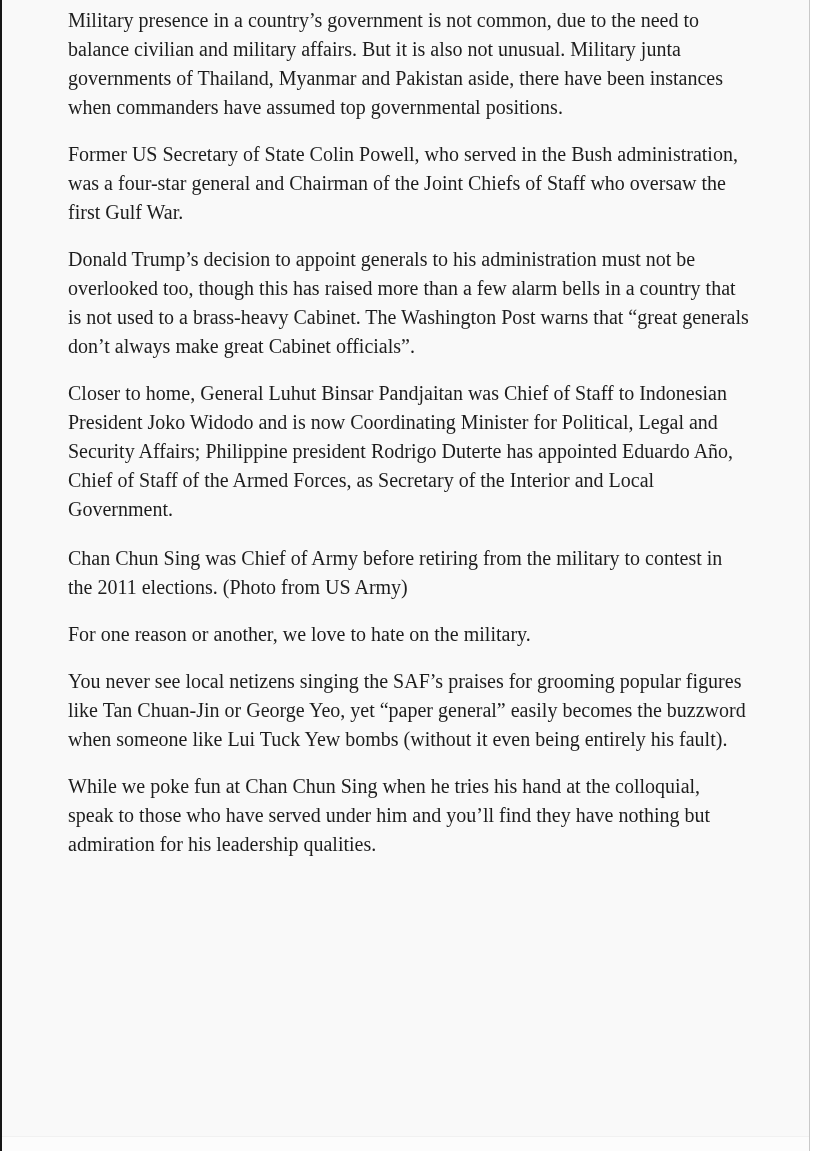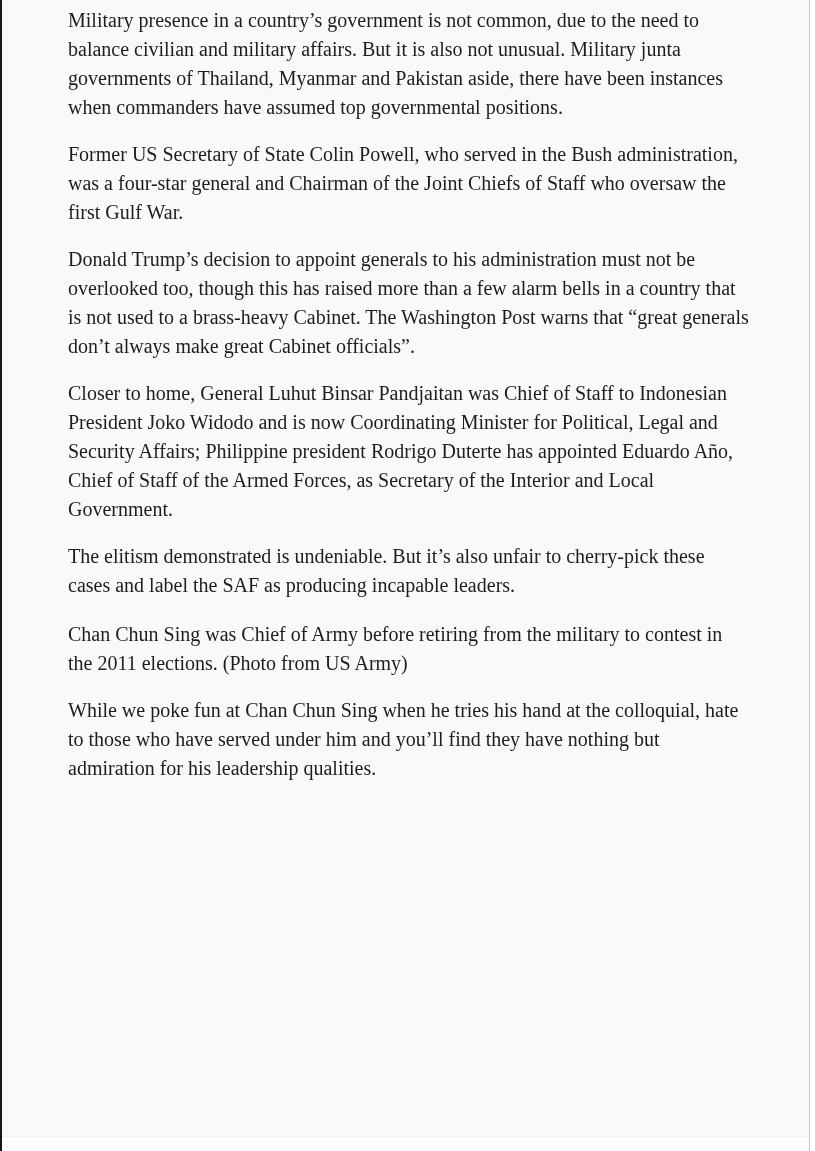--- a/index.html
+++ b/index.html
@@ -61,16 +61,17 @@
 <div class="edge-left"></div>
 <div class="edge-right-line"></div>
 <div class="edge-right-white"></div>
 <div class="bottom-strip"></div>
 
 <div class="article">
   <p>Military presence in a country’s government is not common, due to the need to balance civilian and military affairs. But it is also not unusual. Military junta governments of Thailand, Myanmar and Pakistan aside, there have been instances when commanders have assumed top governmental positions.</p>
   <p>Former US Secretary of State Colin Powell, who served in the Bush administration, was a four-star general and Chairman of the Joint Chiefs of Staff who oversaw the first Gulf War.</p>
   <p>Donald Trump’s decision to appoint generals to his administration must not be overlooked too, though this has raised more than a few alarm bells in a country that is not used to a brass-heavy Cabinet. The Washington Post warns that “great generals don’t always make great Cabinet officials”.</p>
   <p>Closer to home, General Luhut Binsar Pandjaitan was Chief of Staff to Indonesian President Joko Widodo and is now Coordinating Minister for Political, Legal and Security Affairs; Philippine president Rodrigo Duterte has appointed Eduardo Año, Chief of Staff of the Armed Forces, as Secretary of the Interior and Local Government.</p>
-  <p>The elitism demonstrated is undeniable. But it’s also unfair to cherry-pick these cases and label the SAF as producing incapable leaders.</p>
   <p class="caption">Chan Chun Sing was Chief of Army before retiring from the military to contest in the 2011 elections. (Photo from US Army)</p>
-  <p>While we poke fun at Chan Chun Sing when he tries his hand at the colloquial, hate to those who have served under him and you’ll find they have nothing but admiration for his leadership qualities.</p>
+  <p>For one reason or another, we love to hate on the military.</p>
+  <p>You never see local netizens singing the SAF’s praises for grooming popular figures like Tan Chuan-Jin or George Yeo, yet “paper general” easily becomes the buzzword when someone like Lui Tuck Yew bombs (without it even being entirely his fault).</p>
+  <p>While we poke fun at Chan Chun Sing when he tries his hand at the colloquial, speak to those who have served under him and you’ll find they have nothing but admiration for his leadership qualities.</p>
 </div>
 
 </body></html>

